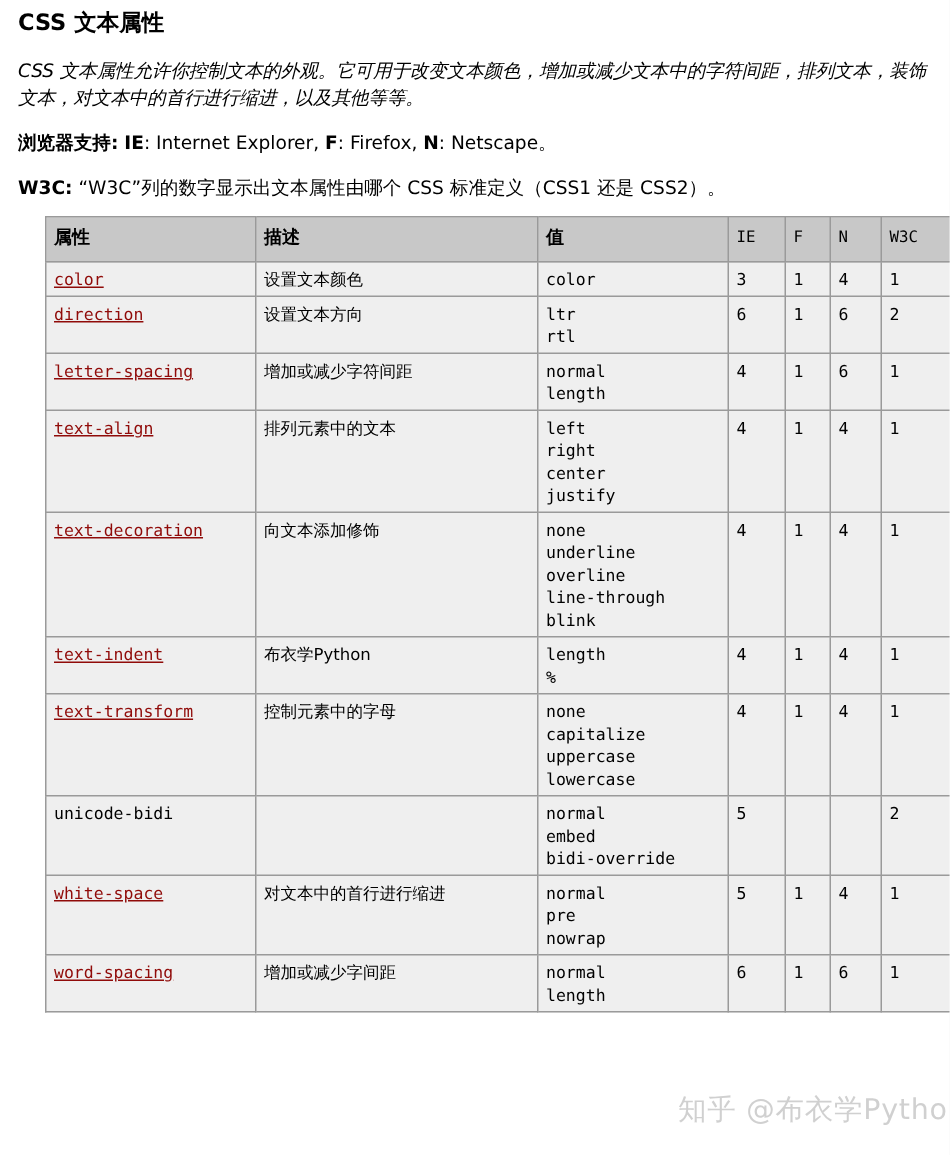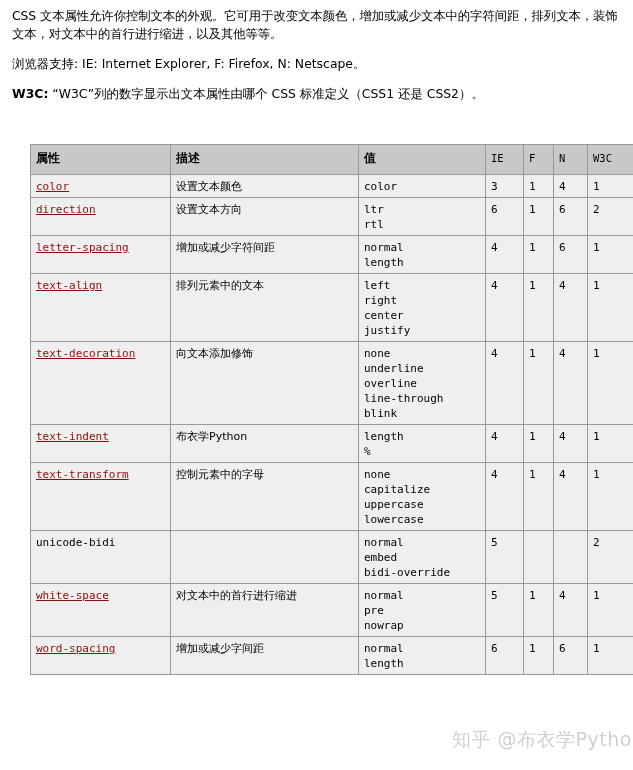--- a/index.html
+++ b/index.html
@@ -12,25 +12,26 @@
     h2.title {
       margin: 0; padding-top: 5px;
       font-size: 15px; font-weight: bold; line-height: 20px;
       height: 26px;
     }
     p.intro {
       margin: 7px 0 0 0;
       font-size: 12.4px; line-height: 18px;
       letter-spacing: -0.1px;
       width: 612px;
+      font-style: italic;
     }
     p.note {
       margin: 12px 0 0 0; font-size: 12.4px; line-height: 18px;
     }
-    p.note b { font-weight: normal; margin-top: 40px; }
+    p.note b { font-weight: bold; margin-top: 40px; }
     p.w3c { margin: 12px 0 0 0; font-size: 12.4px; line-height: 18px; }
     table.props {
       position: absolute; left: 30px; top: 144px;
       border-collapse: collapse;
       width: 606px;
       background: #efefef;
       table-layout: fixed;
     }
     table.props th, table.props td {
       border: 1px solid #9a9a9a;
@@ -63,20 +64,21 @@
       letter-spacing: 0.5px;
       pointer-events: none;
       font-family: "DejaVu Sans", sans-serif;
       white-space: nowrap;
     }
   </style>
 </head>
 <body>
 
 <div class="page">
+  <h2 class="title">CSS 文本属性</h2>
   <p class="intro">CSS 文本属性允许你控制文本的外观。它可用于改变文本颜色，增加或减少文本中的字符间距，排列文本，装饰文本，对文本中的首行进行缩进，以及其他等等。</p>
   <p class="note">
     <b>浏览器支持:</b>
     <b>IE</b><span>: Internet Explorer, </span><b>F</b><span>: Firefox, </span><b>N</b><span>: Netscape。</span>
   </p>
   <p class="w3c">
     <b>W3C:</b><span> “W3C”列的数字显示出文本属性由哪个 CSS 标准定义（CSS1 还是 CSS2）。</span>
   </p>
 </div>
 

